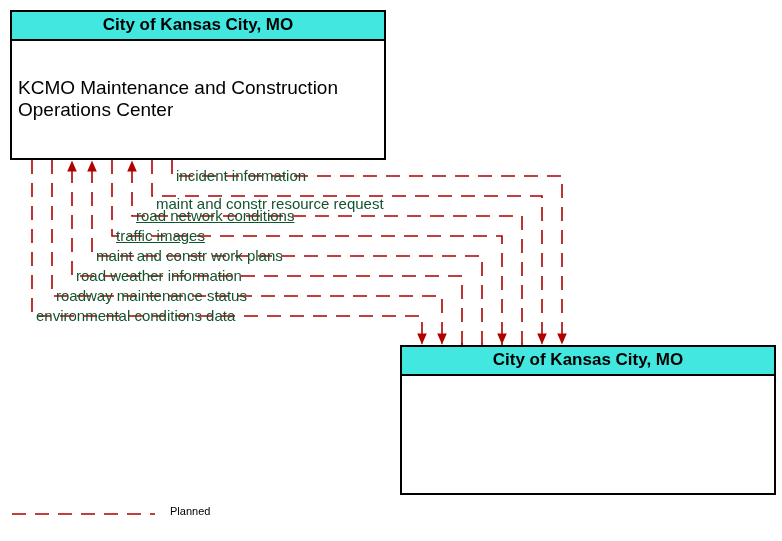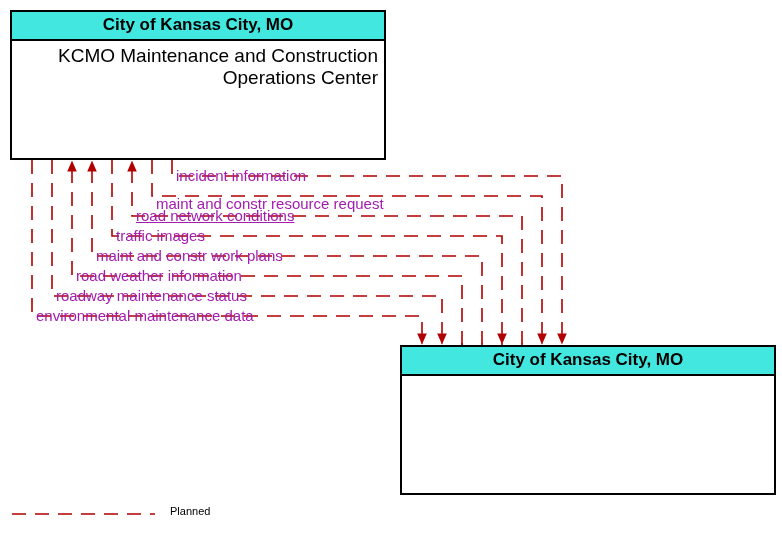--- a/index.html
+++ b/index.html
@@ -27,29 +27,30 @@
   .node-header {
     background: #42e8e0;
     text-align: center;
     font-weight: bold;
     font-size: 17px;
     padding: 3px 4px 4px 4px;
     border-bottom: 2px solid #000;
     box-sizing: border-box;
   }
   .node-body {
-    text-align: right;
+    text-align: left;
     font-size: 19px;
     padding: 4px 6px 0 6px;
     line-height: 1.15;
     box-sizing: border-box;
+    margin-top: 32px;
   }
   .flow-label {
     position: absolute;
-    color: #a21caf;
+    color: #14532d;
     font-size: 15px;
     white-space: nowrap;
     text-align: left;
     background: transparent;
     line-height: 1;
   }
   .legend-label {
     position: absolute;
     font-size: 11px;
     color: #000;
@@ -107,21 +108,21 @@
       <path d="M482,345 L482,256 L92,256  L92,162" marker-end="url(#arrow)"></path>
       <path d="M462,345 L462,276 L72,276  L72,162" marker-end="url(#arrow)"></path>
     </g>
 
     <line x1="12" y1="514" x2="155" y2="514" stroke="#b00000" stroke-width="1.6" stroke-dasharray="14 9"></line>
   </svg>
 
   <div class="flow-label" style="left:176px; top:168px;">incident information</div>
   <div class="flow-label" style="left:156px; top:196px;">maint and constr resource request</div>
   <div class="flow-label" style="left:136px; top:208px;text-decoration:underline;">road network conditions</div>
-  <div class="flow-label" style="left:116px; top:228px;">traffic images</div>
+  <div class="flow-label" style="left:116px; top:228px;text-decoration:underline;">traffic images</div>
   <div class="flow-label" style="left:76px;  top:268px;">road weather information</div>
   <div class="flow-label" style="left:96px;  top:248px;">maint and constr work plans</div>
   <div class="flow-label" style="left:56px;  top:288px;">roadway maintenance status</div>
-  <div class="flow-label" style="left:36px;  top:308px;">environmental maintenance data</div>
+  <div class="flow-label" style="left:36px;  top:308px;">environmental conditions data</div>
 
   <div class="legend-label" style="left:170px; top:505px;">Planned</div>
 
 </div>
 
 </body></html>

